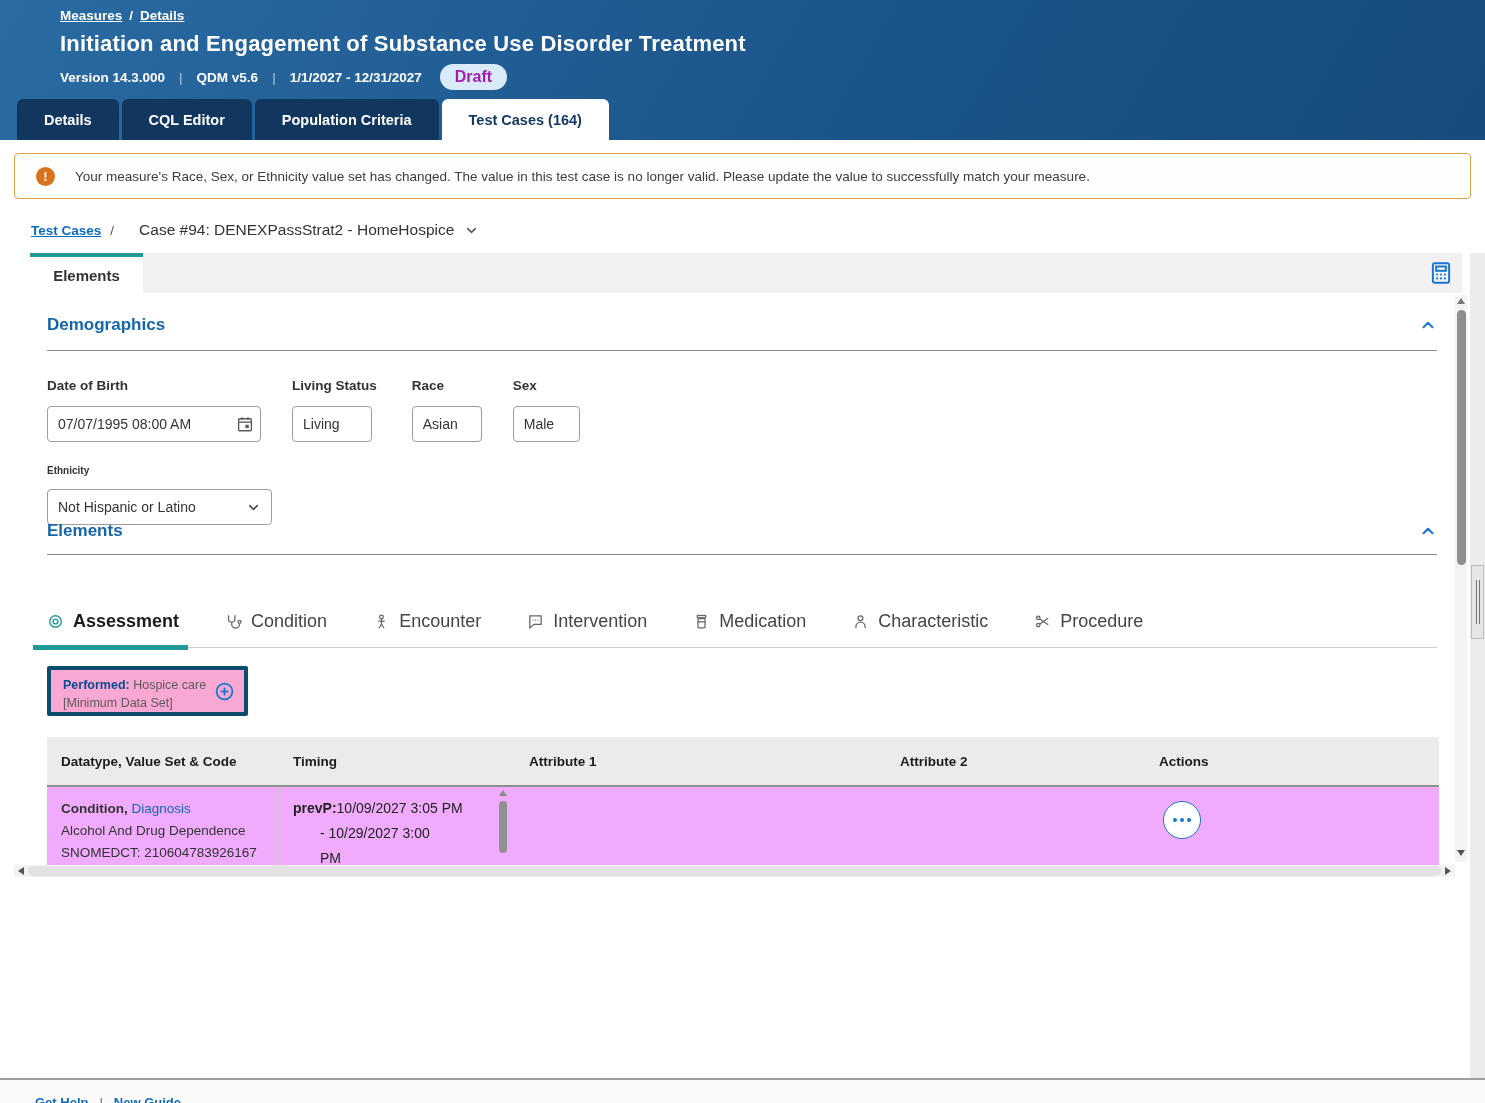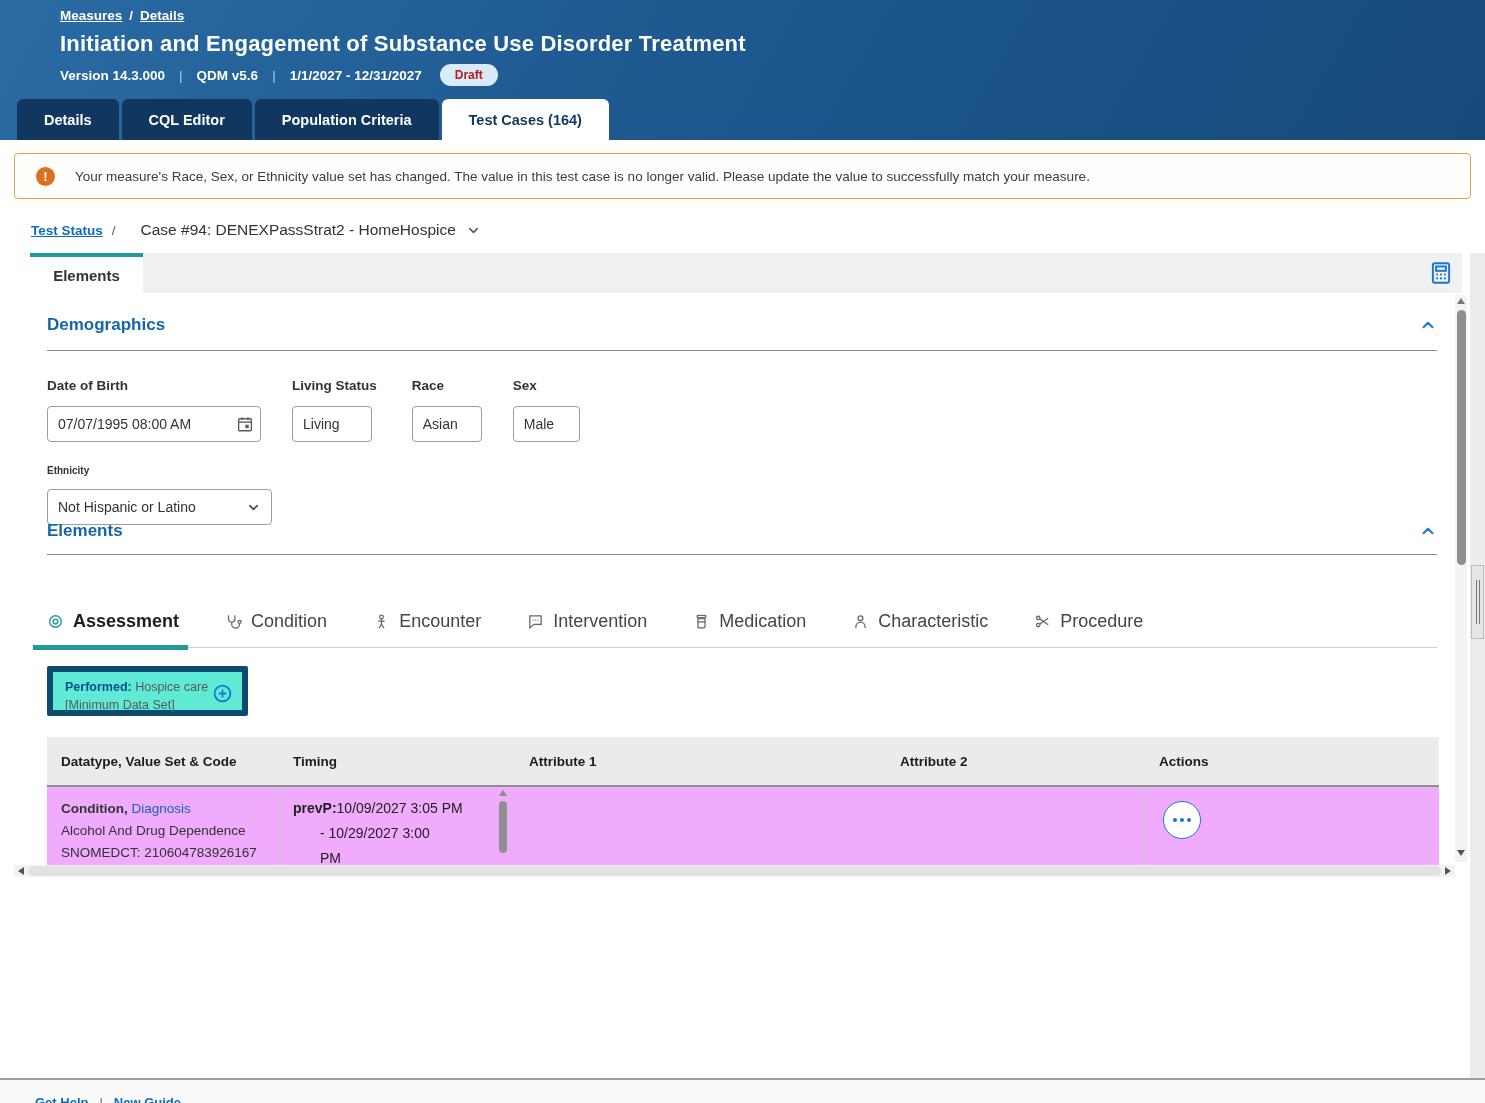--- a/index.html
+++ b/index.html
@@ -14,21 +14,21 @@
   .app-header{
     position:absolute; left:0; top:0; width:1485px; height:140px;
     background:linear-gradient(120deg,#2a6ba3 0%, #1b558b 55%, #174b7b 100%);
     color:#fff;
   }
   .hdr-breadcrumb{ position:absolute; left:60px; top:8px; font-size:13.5px; font-weight:bold; display:flex; gap:7px; align-items:center;}
   .hdr-breadcrumb a{ color:#fff; text-decoration:underline; cursor:pointer;}
   .hdr-title{ position:absolute; left:60px; top:31px; font-size:22px; font-weight:bold; letter-spacing:.2px;}
   .hdr-meta{ position:absolute; left:60px; top:64px; display:flex; align-items:center; font-size:13.5px; font-weight:bold;}
   .hdr-meta .pipe{ margin:0 14px; font-weight:normal; opacity:.65;}
-  .status-pill{ margin-left:18px; background:#d9eaf8; color:#b91c1c; border-radius:13px; padding:4px 15px; font-size:12px; font-weight:bold;}
+  .status-pill{ margin-left:18px; background:#d9eaf8; color:#a21caf; border-radius:13px; padding:4px 15px; font-size:16px; font-weight:bold;}
   .hdr-tabs{ position:absolute; left:17px; bottom:0; display:flex; gap:3px;}
   .hdr-tab{ height:41px; padding:0 27px; display:flex; align-items:center; background:#11375f; color:#fff;
     font-size:14.5px; font-weight:bold; border-radius:6px 6px 0 0; cursor:pointer;}
   .hdr-tab.active{ background:#fff; color:#11375f;}
 
   
   .alert{ position:absolute; left:14px; top:153px; width:1457px; height:46px; background:#fffefc;
     border:1px solid #dfa14a; border-radius:4px; display:flex; align-items:center; padding:0 21px;}
   .warn-icon{ width:19px; height:19px; border-radius:50%; background:#d9721f; color:#fff; font-size:13px; font-weight:bold;
     display:flex; align-items:center; justify-content:center; margin-right:20px; flex:none;}
@@ -72,22 +72,22 @@
   
   .etabs{ position:absolute; left:17px; right:18px; top:303px; height:52px; display:flex; align-items:center;
     border-bottom:1px solid #cfcfcf;}
   .etab{ display:flex; align-items:center; gap:9px; margin-right:46px; font-size:18px; color:#454545; cursor:pointer; position:relative; height:100%;}
   .etab .ic{ color:#666;}
   .etab.active{ color:#1d1d1d; font-weight:bold;}
   .etab.active .ic{ color:#229a98;}
   .etab.active::after{ content:""; position:absolute; left:-14px; right:-9px; bottom:-3px; height:5px; background:#229a98;}
 
   
-  .chip{ position:absolute; left:17px; top:373px; width:201px; height:50px; border:6px solid #0c4a6e; border-radius:2px;
-    display:flex; justify-content:space-between; padding:7px 9px 7px 12px; background:#5eead4;}
+  .chip{ position:absolute; left:17px; top:373px; width:201px; height:50px; border:4px solid #0c4a6e; border-radius:2px;
+    display:flex; justify-content:space-between; padding:7px 9px 7px 12px; background:#f9a8d4;}
   .chip-text{ font-size:12.5px; line-height:1.4; color:#5a5a5a; width:150px;}
   .chip-text b{ color:#0b4e8f;}
   .chip-add{ color:#1777d0; margin-top:4px; cursor:pointer;}
 
   
   .etable{ position:absolute; left:17px; right:16px; top:444px;}
   .thead{ display:flex; height:50px; background:#ebebeb; border-bottom:2px solid #8f8f8f; align-items:center;}
   .th{ font-size:13.5px; font-weight:bold; color:#1c1c1c; padding-left:14px;}
   .c1{ width:232px; flex:none;} .c2{ width:236px; flex:none;} .c3{ width:371px; flex:none;}
   .c4{ width:259px; flex:none;} .c5{ flex:1;}
@@ -156,21 +156,21 @@
       <div class="hdr-tab active">Test Cases (164)</div>
     </div>
   </div>
 
   <div class="alert">
     <span class="warn-icon">!</span>
     <span class="alert-msg">Your measure's Race, Sex, or Ethnicity value set has changed. The value in this test case is no longer valid. Please update the value to successfully match your measure.</span>
   </div>
 
   <div class="case-nav">
-    <a>Test Status</a>
+    <a>Test Cases</a>
     <span class="sep">/</span>
     <span class="case-title">Case #94: DENEXPassStrat2 - HomeHospice</span>
     <span class="case-caret">
       <svg width="15" height="15" viewBox="0 0 24 24">
           <polyline points="6,9 12,15 18,9" fill="none" stroke="currentColor" stroke-width="2.4" stroke-linecap="round" stroke-linejoin="round"></polyline>
         </svg>
     </span>
   </div>
 
   <div class="tabstrip">

